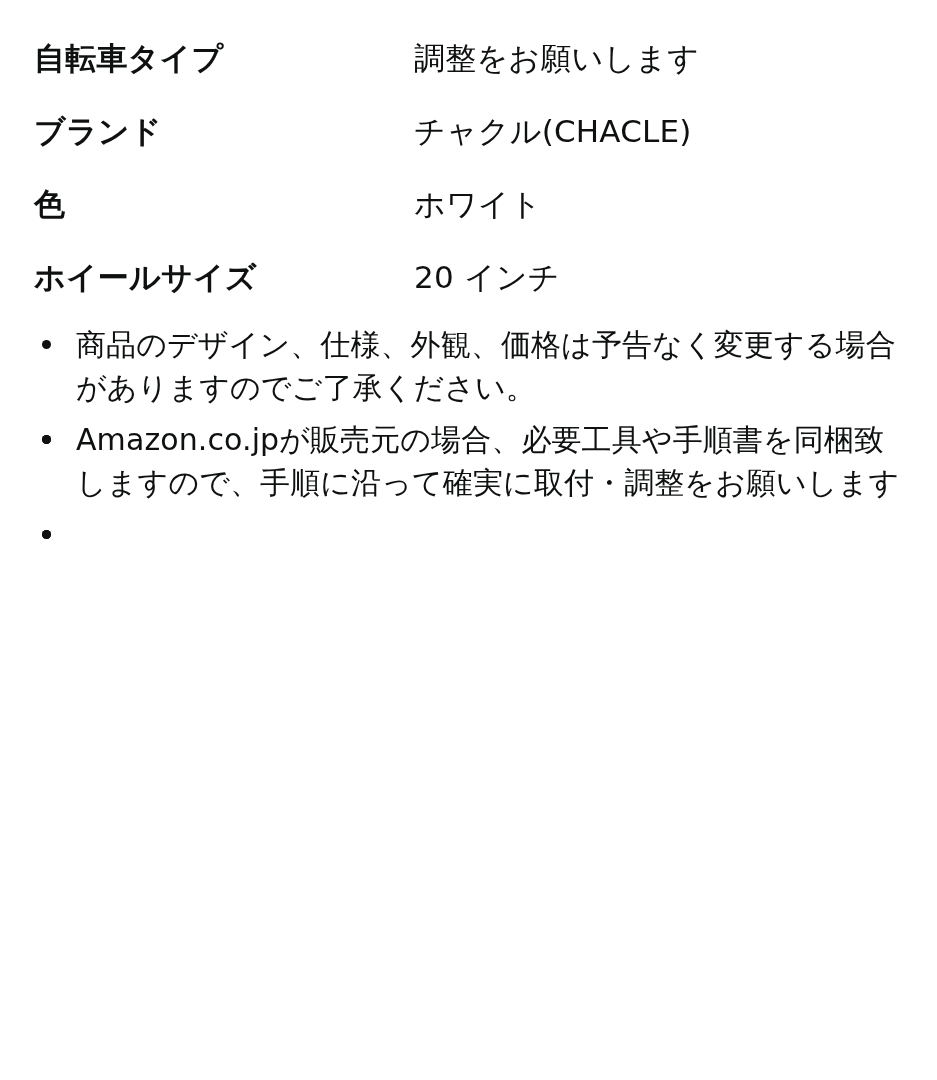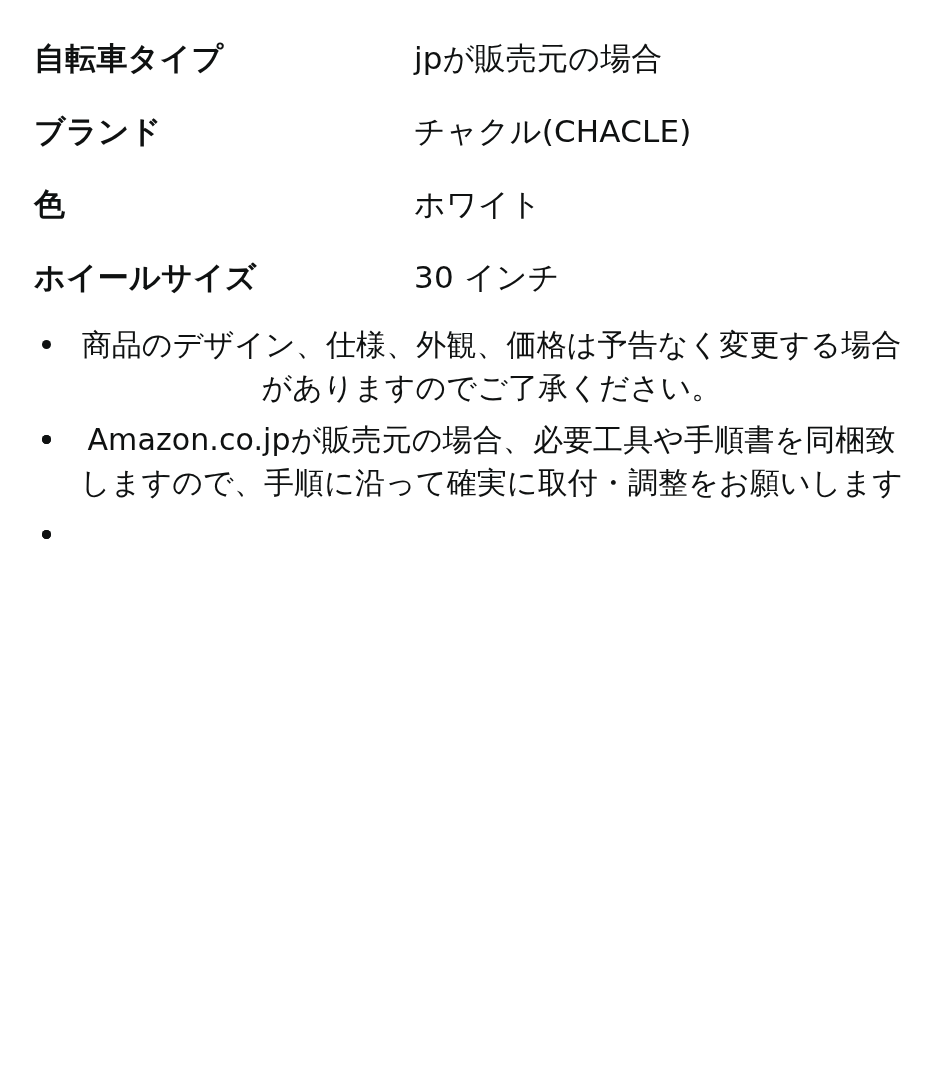--- a/index.html
+++ b/index.html
@@ -44,21 +44,20 @@
   .spec-value {
     font-weight: normal;
     letter-spacing: 0.2px;
   }
 
   
   .bullet-list {
     list-style: none;
     margin: 0;
     padding: 0;
-    text-align: center;
   }
   .bullet-list li {
     position: relative;
     padding-left: 42px;
     margin-bottom: 10px;
     font-size: 30px;
     line-height: 1.42;
     letter-spacing: 0.1px;
     word-break: break-all;
   }
@@ -75,33 +74,33 @@
 </style>
 </head>
 <body>
 
 <div class="page">
 
   <table class="spec-table">
     <tbody>
       <tr>
         <td class="spec-label">自転車タイプ</td>
-        <td class="spec-value">jpが販売元の場合</td>
+        <td class="spec-value">調整をお願いします</td>
       </tr>
       <tr>
         <td class="spec-label">ブランド</td>
         <td class="spec-value">チャクル(CHACLE)</td>
       </tr>
       <tr>
         <td class="spec-label">色</td>
         <td class="spec-value">ホワイト</td>
       </tr>
       <tr>
         <td class="spec-label">ホイールサイズ</td>
-        <td class="spec-value">30 インチ</td>
+        <td class="spec-value">20 インチ</td>
       </tr>
     </tbody>
   </table>
 
   <ul class="bullet-list">
     <li>
       <span class="dot"></span>
       <span>商品のデザイン、仕様、外観、価格は予告なく変更する場合がありますのでご了承ください。</span>
     </li>
     <li>

